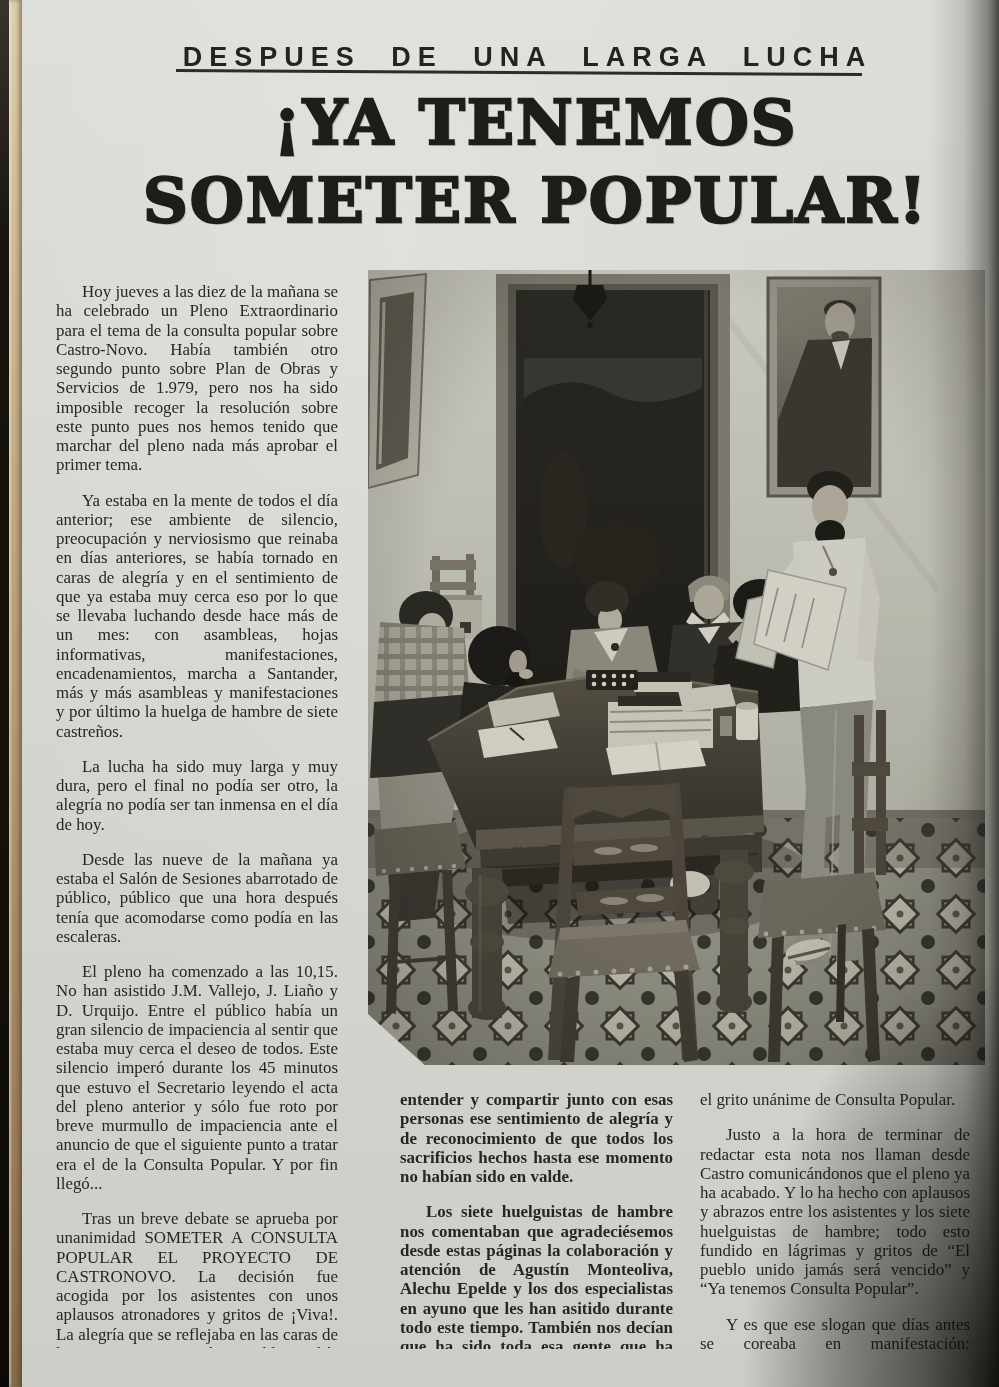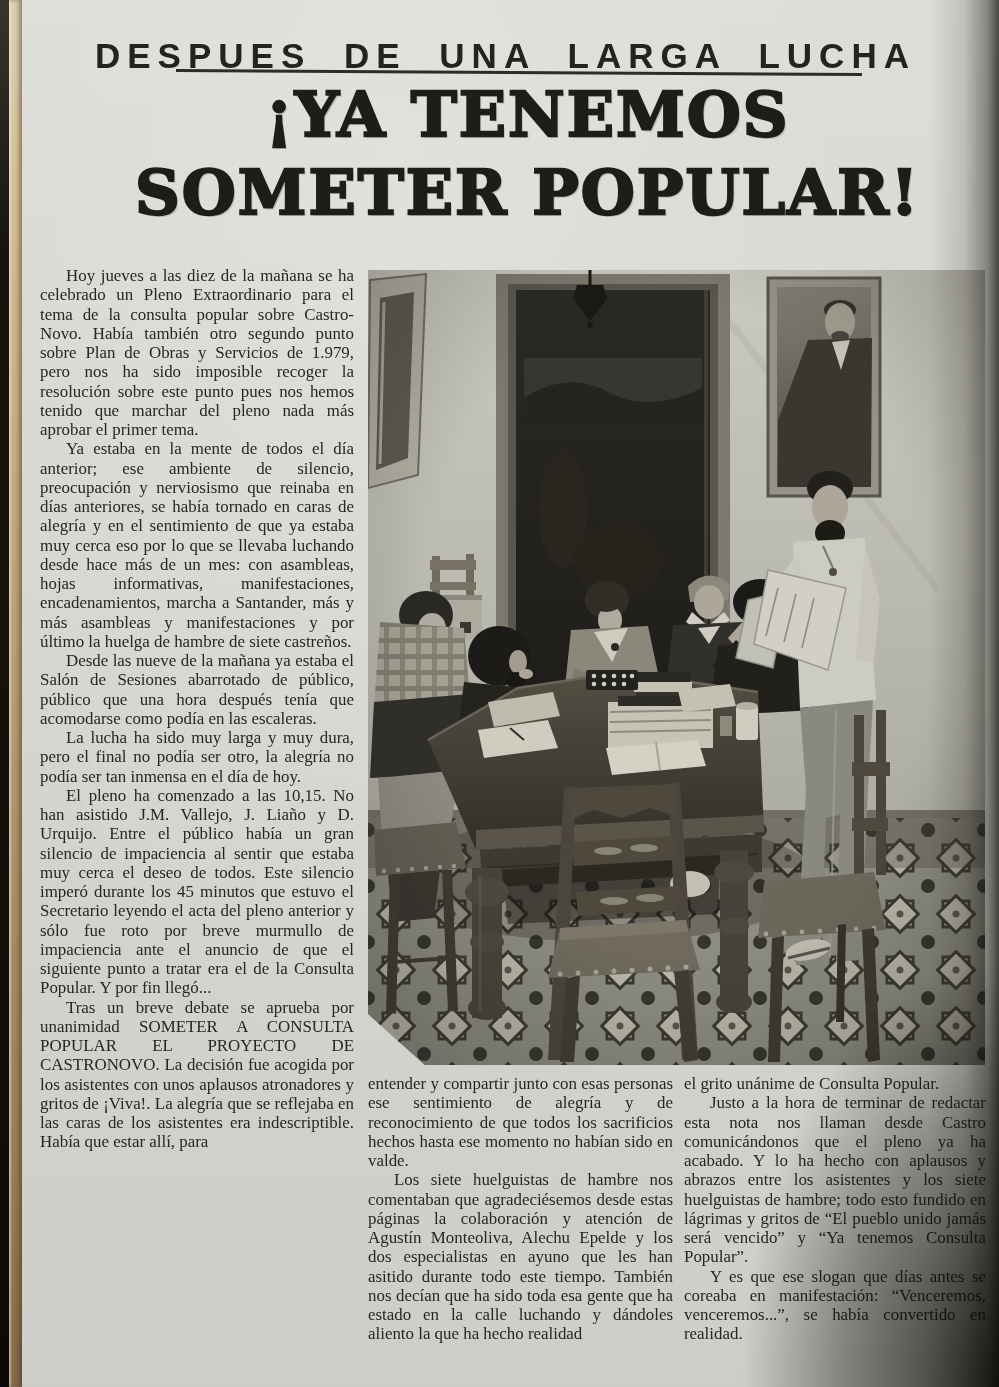--- a/index.html
+++ b/index.html
@@ -15,61 +15,61 @@
   .edge-binding { position:absolute; left:0; top:0; width:9px; height:100%;
     background:linear-gradient(180deg,#3a342b 0%,#17140f 18%,#131109 60%,#0c0a07 100%); }
   .edge-paper { position:absolute; left:9px; top:0; width:13px; height:100%;
     background:linear-gradient(180deg,#dccfae 0%,#cdb68c 22%,#b29771 55%,#977b55 85%,#84694a 100%);
     box-shadow: inset -3px 0 4px rgba(60,45,25,.45), inset 2px 0 2px rgba(255,250,230,.5); }
   .right-shadow { position:absolute; top:0; right:0; width:70px; height:100%;
     background:linear-gradient(90deg, rgba(40,38,32,0) 0%, rgba(40,38,32,.16) 50%, rgba(25,23,18,.45) 84%, rgba(12,11,8,.72) 100%); }
   .corner-shadow { position:absolute; right:0; bottom:0; width:260px; height:430px;
     background:radial-gradient(ellipse at 100% 100%, rgba(8,7,5,.85) 0%, rgba(8,7,5,.38) 42%, rgba(8,7,5,0) 70%); }
 
-  .kicker { position:absolute; left:95px; top:36px; width:865px; text-align:left;
+  .kicker { position:absolute; left:95px; top:42px; width:865px; text-align:center;
     font-family:"Liberation Sans","DejaVu Sans",sans-serif; font-weight:700;
-    font-size:35px; letter-spacing:7px; word-spacing:16px; color:#232321; white-space:nowrap; }
+    font-size:27px; letter-spacing:7px; word-spacing:16px; color:#232321; white-space:nowrap; }
   .headline-rule { position:absolute; left:176px; top:71px; width:686px; height:3px;
     background:#2c2c28; transform:rotate(.35deg); }
   .headline { position:absolute; left:75px; top:76px; width:905px; text-align:center;
     font-family:"DejaVu Serif","Liberation Serif",serif; font-weight:700; color:#1d1d1a;
     font-size:62px; line-height:78px; letter-spacing:2px;
     -webkit-text-stroke:2.3px #1d1d1a; text-shadow:2px 2px 0 rgba(30,30,26,.18); }
   .headline span { display:block; white-space:nowrap; }
 
   .col { position:absolute; text-align:justify; font-size:16.9px; line-height:19.25px;
     color:#28271f; overflow:hidden; }
-  .col p { margin:0; padding:0; text-indent:26px; }
+  .col p { margin:16px; padding:0; text-indent:26px; }
   .col p.cont { text-indent:0; }
   .col-left  { left:40px;  top:266px;  width:314px; height:1082px; }
-  .col-mid   { left:368px; top:1074px; width:305px; height:275px; }
+  .col-mid   { left:384px; top:1074px; width:305px; height:275px;font-weight:bold; }
   .col-right { left:684px; top:1074px; width:302px; height:275px; }
 
   .photo { position:absolute; left:368px; top:270px; width:617px; height:795px; margin:0;
     clip-path:polygon(0 0,100% 0,100% 100%,9.2% 100%,0 93.6%);
     filter:contrast(.98) brightness(1.0); }
   .photo svg { display:block; }
 </style>
 </head>
 <body>
 
 <div class="page">
 
   <div class="kicker">DESPUES DE UNA LARGA LUCHA</div>
   <div class="headline-rule"></div>
-  <h1 class="headline" style="margin:0;">
+  <h1 class="headline" style="margin:8px;">
     <span>¡YA TENEMOS</span>
     <span>SOMETER POPULAR!</span>
   </h1>
 
   <section class="col col-left">
     <p>Hoy jueves a las diez de la mañana se ha celebrado un Pleno Extraordinario para el tema de la consulta popular sobre Castro-Novo. Había también otro segundo punto sobre Plan de Obras y Servicios de 1.979, pero nos ha sido imposible recoger la resolución sobre este punto pues nos hemos tenido que marchar del pleno nada más aprobar el primer tema.</p>
     <p>Ya estaba en la mente de todos el día anterior; ese ambiente de silencio, preocupación y nerviosismo que reinaba en días anteriores, se había tornado en caras de alegría y en el sentimiento de que ya estaba muy cerca eso por lo que se llevaba luchando desde hace más de un mes: con asambleas, hojas informativas, manifestaciones, encadenamientos, marcha a Santander, más y más asambleas y manifestaciones y por último la huelga de hambre de siete castreños.</p>
+    <p>La lucha ha sido muy larga y muy dura, pero el final no podía ser otro, la alegría no podía ser tan inmensa en el día de hoy.</p>
     <p>Desde las nueve de la mañana ya estaba el Salón de Sesiones abarrotado de público, público que una hora después tenía que acomodarse como podía en las escaleras.</p>
-    <p>La lucha ha sido muy larga y muy dura, pero el final no podía ser otro, la alegría no podía ser tan inmensa en el día de hoy.</p>
     <p>El pleno ha comenzado a las 10,15. No han asistido J.M. Vallejo, J. Liaño y D. Urquijo. Entre el público había un gran silencio de impaciencia al sentir que estaba muy cerca el deseo de todos. Este silencio imperó durante los 45 minutos que estuvo el Secretario leyendo el acta del pleno anterior y sólo fue roto por breve murmullo de impaciencia ante el anuncio de que el siguiente punto a tratar era el de la Consulta Popular. Y por fin llegó...</p>
     <p>Tras un breve debate se aprueba por unanimidad SOMETER A CONSULTA POPULAR EL PROYECTO DE CASTRONOVO. La decisión fue acogida por los asistentes con unos aplausos atronadores y gritos de ¡Viva!. La alegría que se reflejaba en las caras de los asistentes era indescriptible. Había que estar allí, para</p>
   </section>
 
   <figure class="photo">
     <svg width="617" height="795" viewBox="0 0 617 795" role="img">
       <defs>
         <linearGradient id="wallGrad" x1="0" y1="0" x2="0" y2="1">
           <stop offset="0" stop-color="#d0cfc7"></stop>
             <stop offset="1" stop-color="#b2b1a6"></stop>

